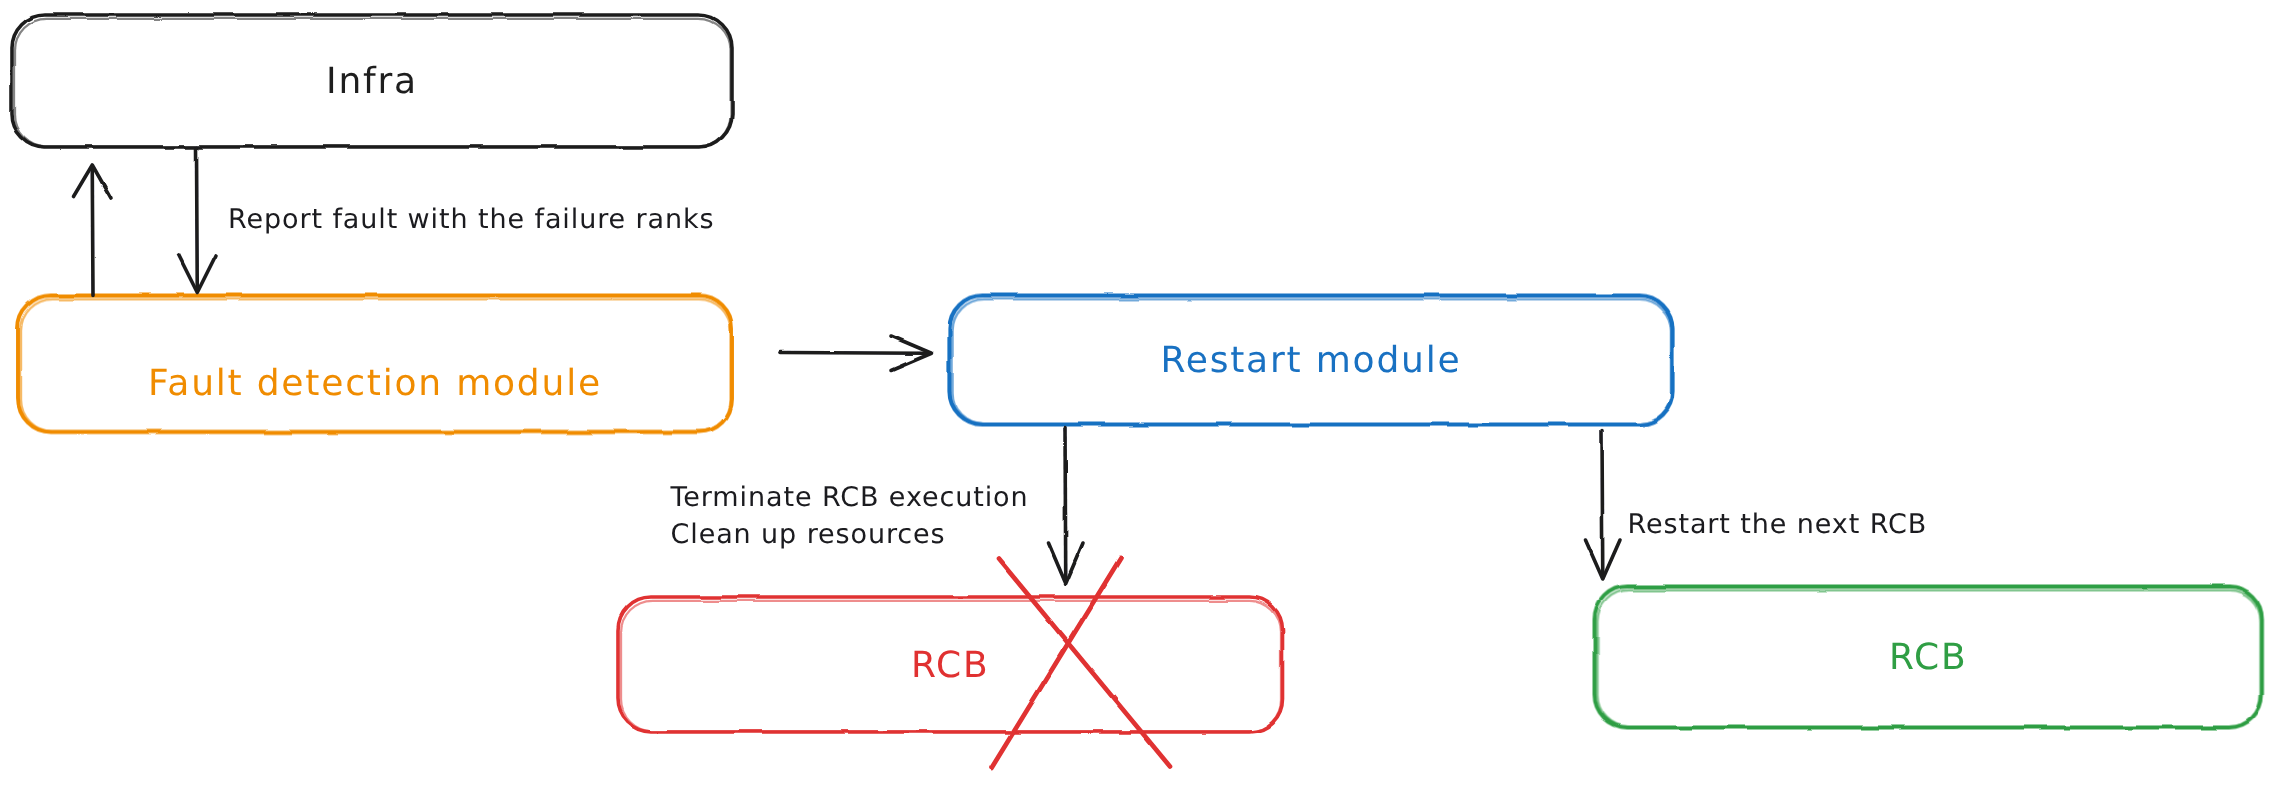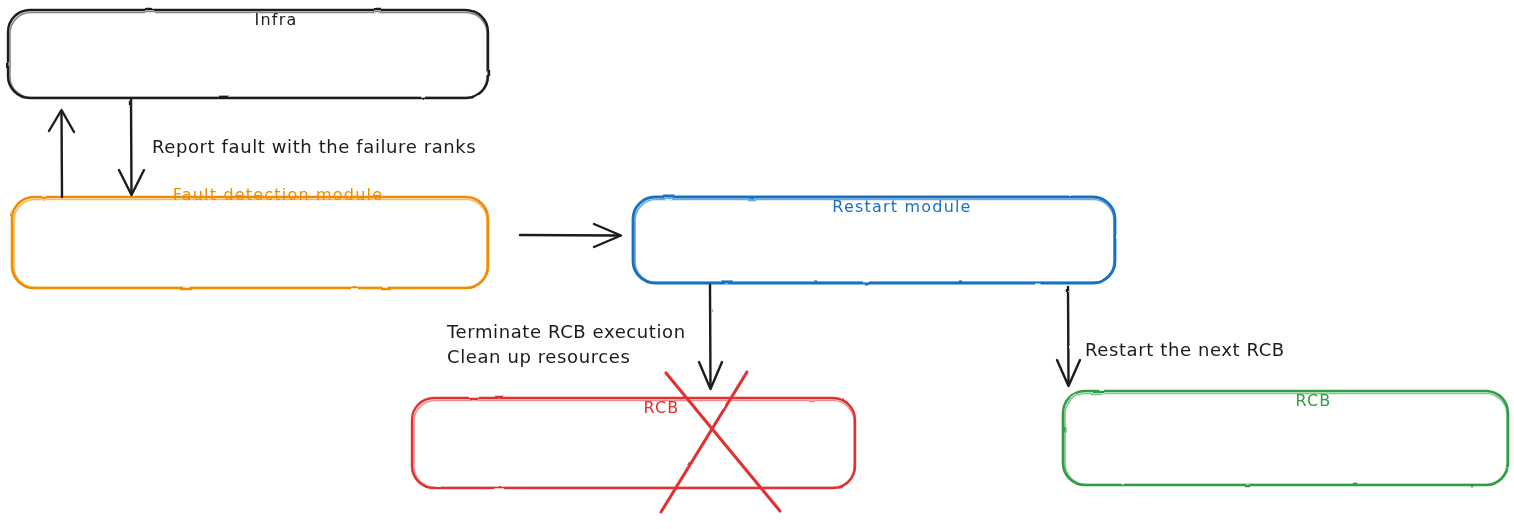--- a/index.html
+++ b/index.html
@@ -20,27 +20,27 @@
   #canvas svg.layer {
     position: absolute;
     left: 0;
     top: 0;
     width: 1514px;
     height: 529px;
   }
   .node-label {
     position: absolute;
     display: flex;
+    align-items: center;
     justify-content: center;
     font-family: "DejaVu Sans", sans-serif;
-    font-size: 16px;
+    font-size: 24px;
     letter-spacing: 1.2px;
     white-space: nowrap;
     pointer-events: none;
-    padding-left: 28px;
   }
   .edge-label {
     position: absolute;
     font-family: "DejaVu Sans", sans-serif;
     font-size: 18px;
     color: #1b1b1f;
     letter-spacing: 0.6px;
     white-space: nowrap;
     line-height: 25px;
   }
@@ -124,21 +124,21 @@
     <g filter="url(#rough2)" fill="none" stroke="#e03131" stroke-width="3.1" stroke-linecap="round">
       <path d="M 666 373 L 780 511"></path>
       <path d="M 747 372 L 661 512"></path>
     </g>
   </svg>
 
   <div class="node-label" style="left:8px; top:10px; width:480px; height:88px; color:#1e1e1e;">
     <span>Infra</span>
   </div>
 
-  <div class="node-label" style="left:12px; top:185px; width:476px; height:91px; color:#f08c00;">
+  <div class="node-label" style="left:12px; top:209px; width:476px; height:91px; color:#f08c00;">
     <span>Fault detection module</span>
   </div>
 
   <div class="node-label" style="left:633px; top:197px; width:482px; height:86px; color:#1971c2;">
     <span>Restart module</span>
   </div>
 
   <div class="node-label" style="left:412px; top:398px; width:443px; height:90px; color:#e03131;">
     <span>RCB</span>
   </div>

